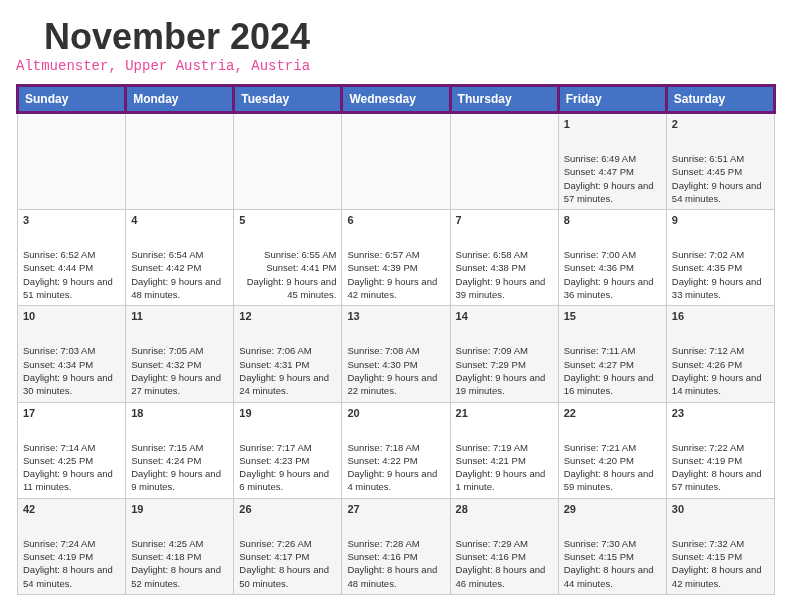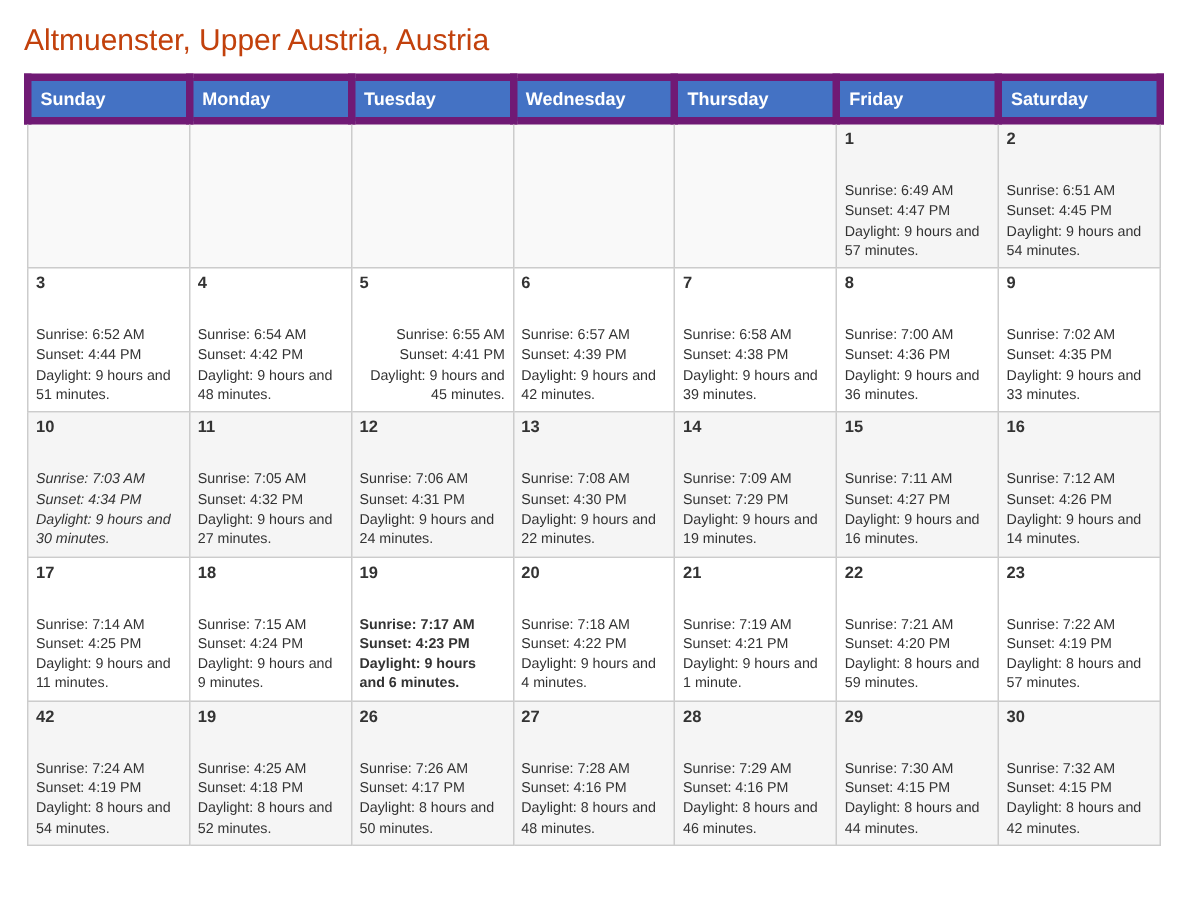--- a/index.html
+++ b/index.html
@@ -23,35 +23,36 @@
     }
     .title-area {
       text-align: right;
     }
     .month-title {
       font-size: 36px;
       font-weight: bold;
       color: #333;
     }
     .location {
-      font-size: 20px;
-      color: #c2410c;
+      font-size: 14px;
+      color: #ec4899;
+      font-family: Liberation Mono, monospace;
     }
     .calendar {
       width: 100%;
       border-collapse: collapse;
     }
     .calendar thead th {
       background: #4472c4;
       color: #fff;
       font-size: 12px;
       font-weight: bold;
       padding: 5px 6px;
       text-align: left;
-      border: 5px solid #701a75;
+      border: 3px solid #701a75;
     }
     .calendar tbody td {
       border: 1px solid #ccc;
       vertical-align: top;
       padding: 4px 5px;
       font-size: 10px;
       color: #333;
       width: calc(100% / 7);
       min-height: 80px;
       background: #fff;
@@ -76,20 +77,21 @@
     }
     .empty-cell {
       background: #f9f9f9 !important;
     }
   </style>
 </head>
 <body>
 
 <div class="header-area">
   <div class="title-area">
+    <div class="month-title">November 2024</div>
     <div class="location">Altmuenster, Upper Austria, Austria</div>
   </div>
 </div>
 
 <table class="calendar">
   <thead>
     <tr>
     <th>Sunday</th>
         <th>Monday</th>
         <th>Tuesday</th>
@@ -159,21 +161,21 @@
         <td>
           <span class="day-number">9</span>
           <div class="day-info" style="white-space: pre-line;">Sunrise: 7:02 AM
 Sunset: 4:35 PM
 Daylight: 9 hours and 33 minutes.</div>
         </td>
       </tr>
       <tr>
         <td>
           <span class="day-number">10</span>
-          <div class="day-info" style="white-space: pre-line; font-style: italic;">Sunrise: 7:03 AM
+          <div class="day-info" style="white-space: pre-line;">Sunrise: 7:03 AM
 Sunset: 4:34 PM
 Daylight: 9 hours and 30 minutes.</div>
         </td>
         <td>
           <span class="day-number">11</span>
           <div class="day-info" style="white-space: pre-line;">Sunrise: 7:05 AM
 Sunset: 4:32 PM
 Daylight: 9 hours and 27 minutes.</div>
         </td>
         <td>
@@ -215,21 +217,21 @@
 Daylight: 9 hours and 11 minutes.</div>
         </td>
         <td>
           <span class="day-number">18</span>
           <div class="day-info" style="white-space: pre-line;">Sunrise: 7:15 AM
 Sunset: 4:24 PM
 Daylight: 9 hours and 9 minutes.</div>
         </td>
         <td>
           <span class="day-number">19</span>
-          <div class="day-info" style="white-space: pre-line; font-weight: bold;">Sunrise: 7:17 AM
+          <div class="day-info" style="white-space: pre-line;">Sunrise: 7:17 AM
 Sunset: 4:23 PM
 Daylight: 9 hours and 6 minutes.</div>
         </td>
         <td>
           <span class="day-number">20</span>
           <div class="day-info" style="white-space: pre-line;">Sunrise: 7:18 AM
 Sunset: 4:22 PM
 Daylight: 9 hours and 4 minutes.</div>
         </td>
         <td>

